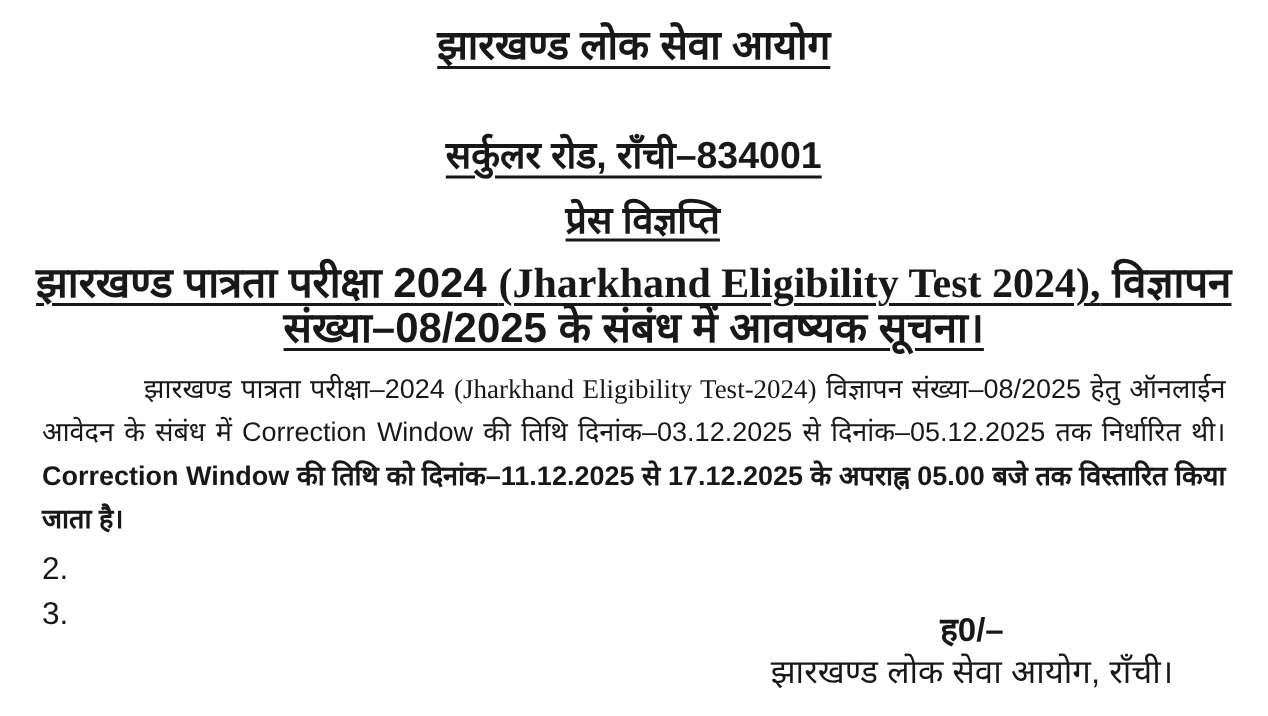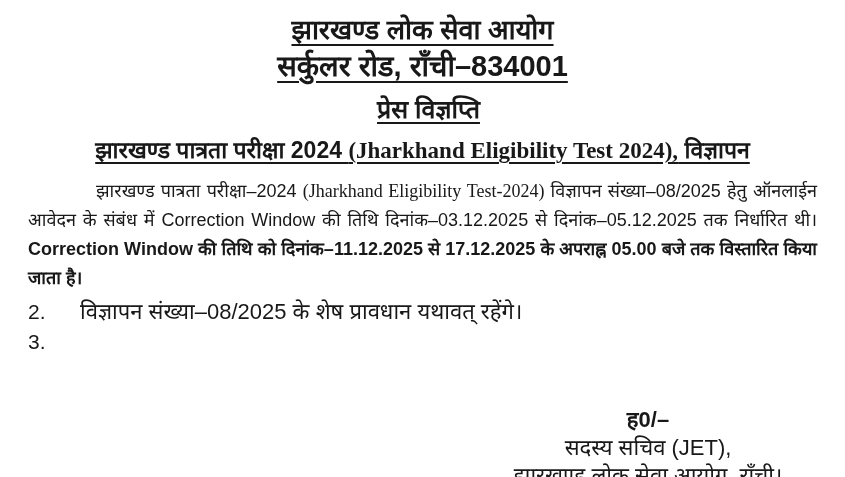--- a/index.html
+++ b/index.html
@@ -22,41 +22,42 @@
   }
   .org-name {
     font-size: 27px;
     font-weight: 700;
     line-height: 36px;
     text-decoration: underline;
     text-underline-offset: 5px;
     text-decoration-thickness: 2px;
   }
   .address {
-    font-size: 29px;
+    font-size: 25px;
     font-weight: 700;
     line-height: 36px;
     text-decoration: underline;
     text-underline-offset: 5px;
     text-decoration-thickness: 2px;
+    margin-top: 38px;
   }
   .doc-type {
     margin-top: 8px;
     font-size: 25px;
     font-weight: 700;
     line-height: 34px;
     text-decoration: underline;
     text-underline-offset: 4px;
     text-decoration-thickness: 2px;
     padding-left: 12px;
   }
   .subject {
     margin-top: 10px;
     text-align: center;
-    font-size: 23px;
+    font-size: 28px;
     font-weight: 700;
     line-height: 29px;
   }
   .subject .line {
     text-decoration: underline;
     text-underline-offset: 4px;
     text-decoration-thickness: 2px;
   }
   .eng-serif {
     font-family: "Liberation Serif", "DejaVu Serif", serif;
@@ -104,35 +105,34 @@
 <div class="page">
 
   <div class="header">
     <div class="org-name">झारखण्ड लोक सेवा आयोग</div>
     <div class="address">सर्कुलर रोड, राँची–834001</div>
     <div class="doc-type">प्रेस विज्ञप्ति</div>
   </div>
 
   <div class="subject">
     <div><span class="line"><span>झारखण्ड पात्रता परीक्षा 2024 </span><span class="eng-serif">(Jharkhand Eligibility Test 2024),</span><span> विज्ञापन</span></span></div>
+    <div><span class="line">संख्या–08/2025 के संबंध में आवष्यक सूचना।</span></div>
   </div>
 
   <div class="body-para">
     <span>झारखण्ड पात्रता परीक्षा–2024 </span><span class="eng-serif">(Jharkhand Eligibility Test-2024)</span><span> विज्ञापन संख्या–08/2025 हेतु ऑनलाईन आवेदन के संबंध में </span><span>Correction Window</span><span> की तिथि दिनांक–03.12.2025 से दिनांक–05.12.2025 तक निर्धारित थी। </span><span class="bold">Correction Window की तिथि को दिनांक–11.12.2025 से 17.12.2025 के अपराह्न 05.00 बजे तक विस्तारित किया जाता है।</span>
   </div>
 
   <div class="list">
     <div class="list-row">
       <span class="list-num">2.</span>
-      <span class="list-text">विज्ञापन संख्या–08/2025 के शेष प्रावधान यथावत् रहेंगे।</span>
     </div>
     <div class="list-row">
       <span class="list-num">3.</span>
     </div>
   </div>
 
   <div class="signature">
     <div class="sign-mark">ह0/–</div>
-    <div>सदस्य सचिव (JET),</div>
     <div>झारखण्ड लोक सेवा आयोग, राँची।</div>
   </div>
 
 </div>
 
 </body></html>

